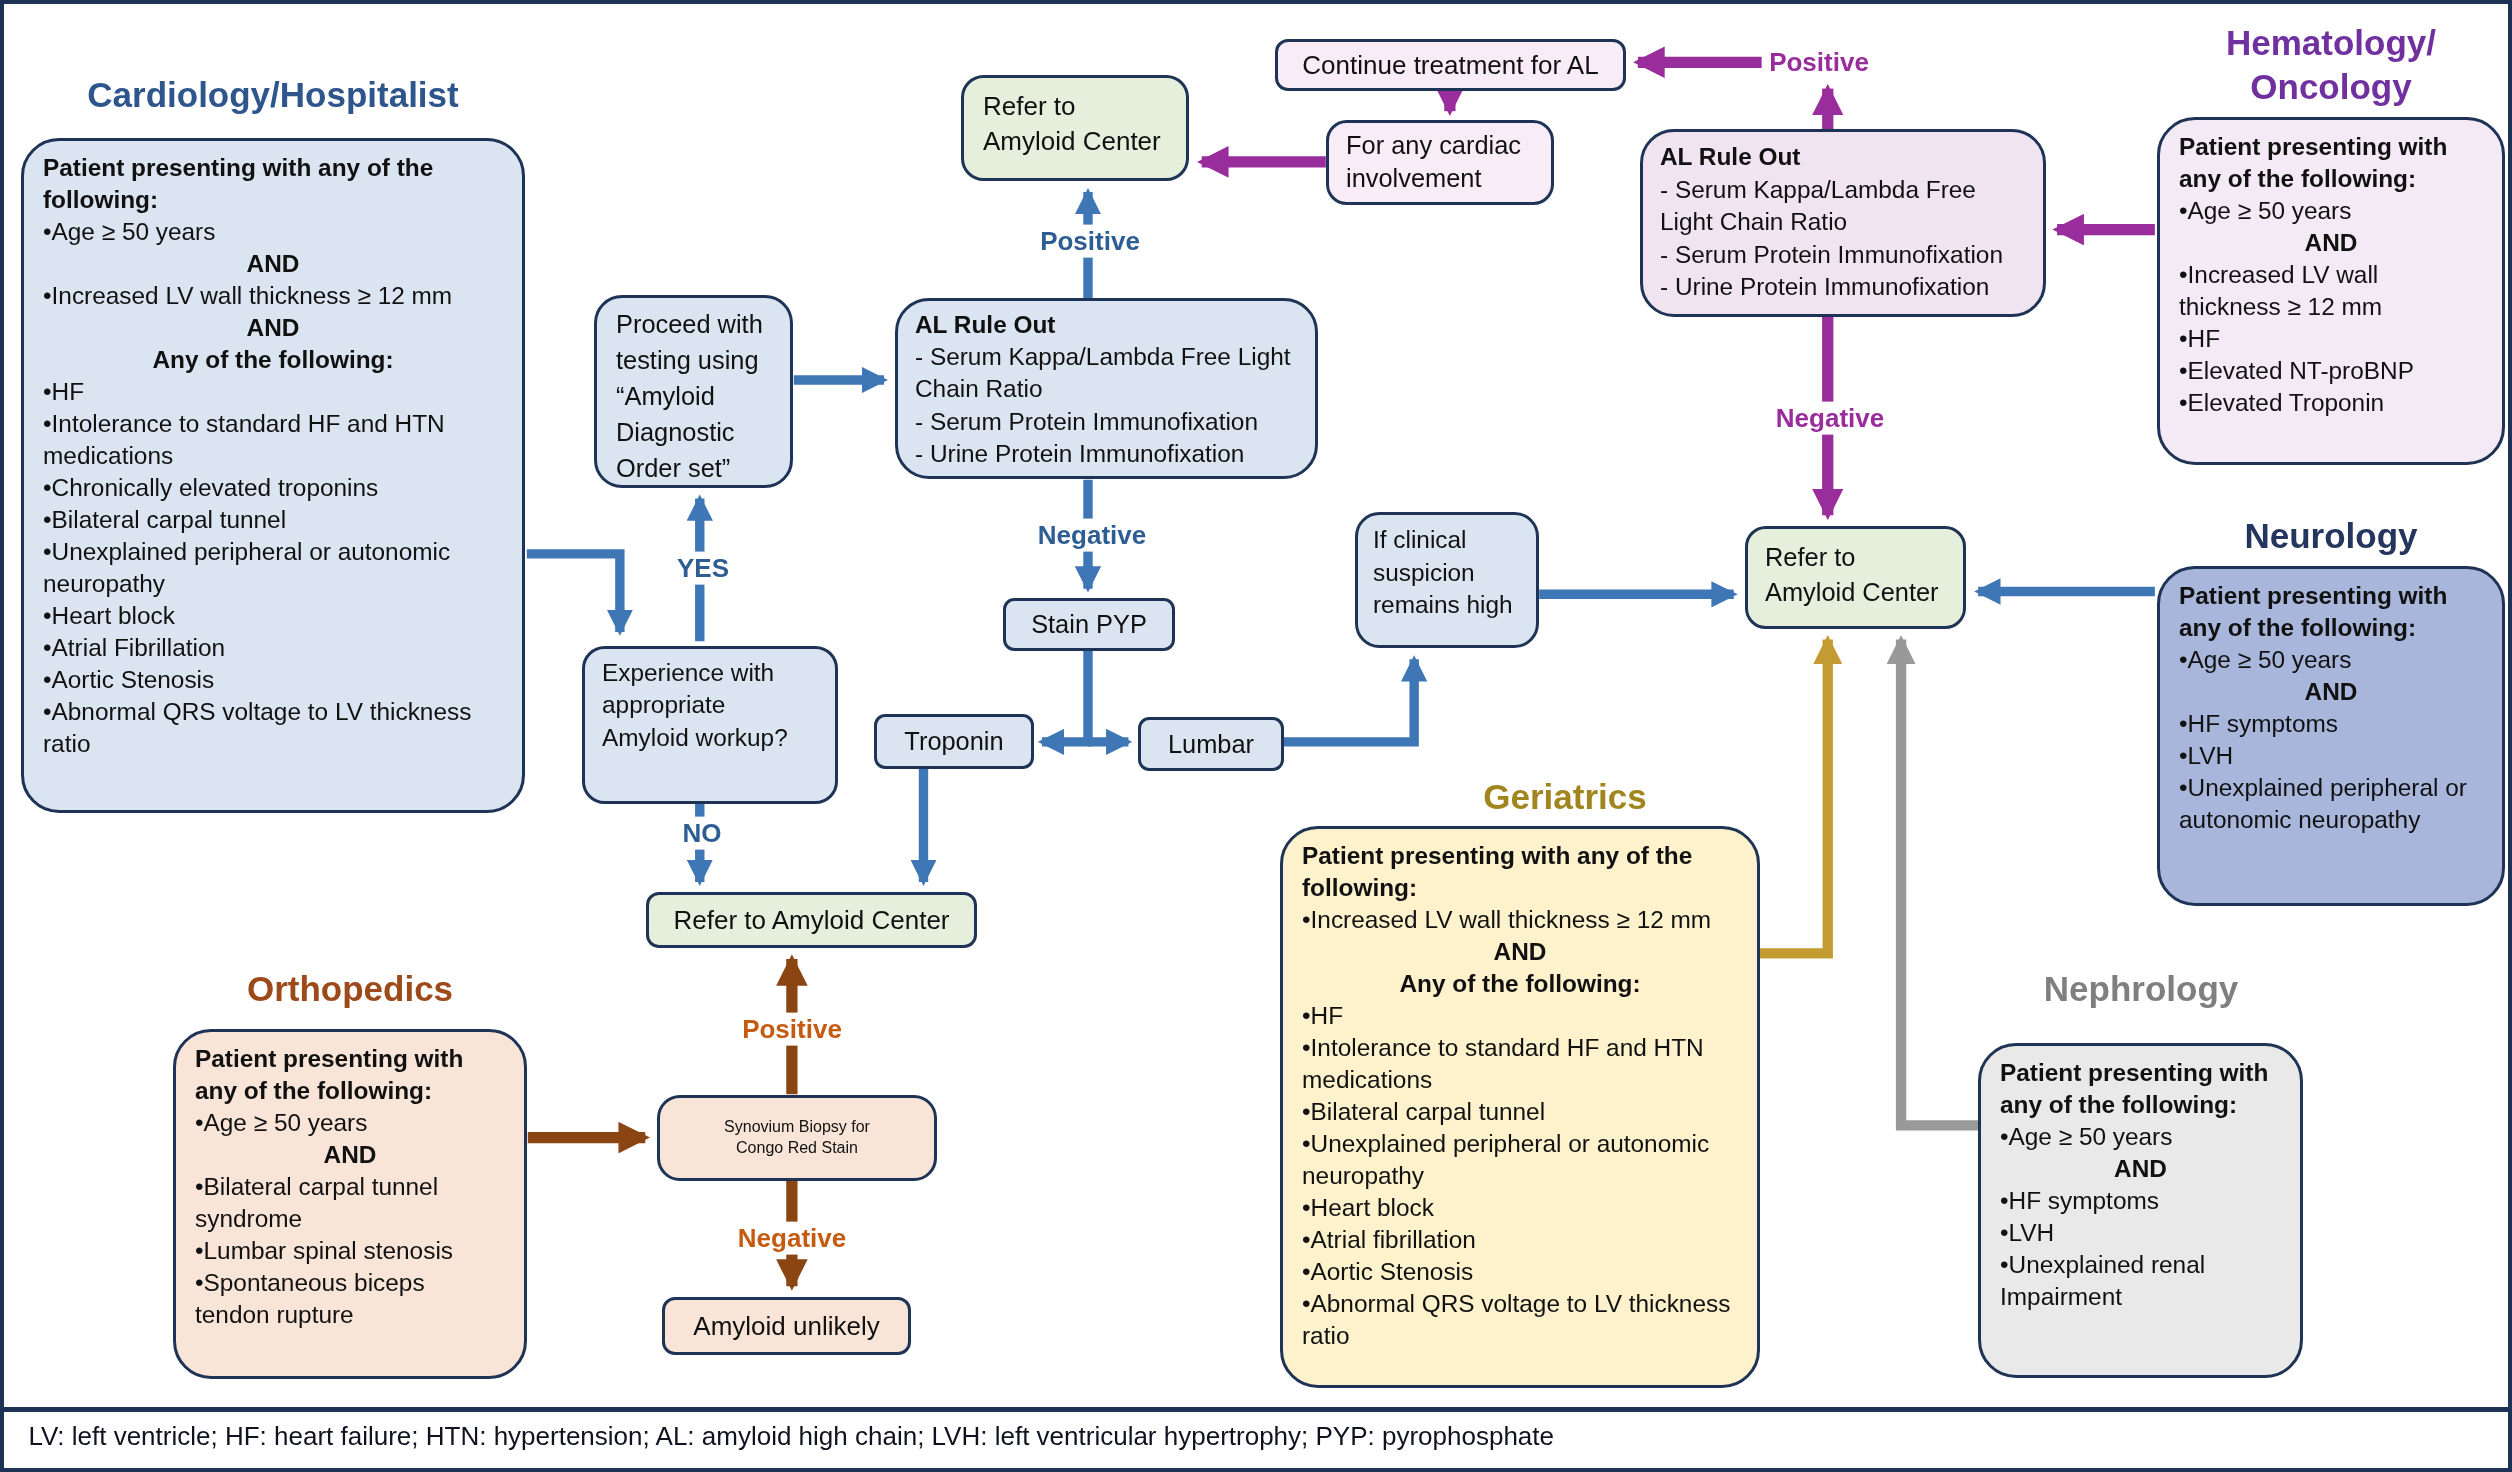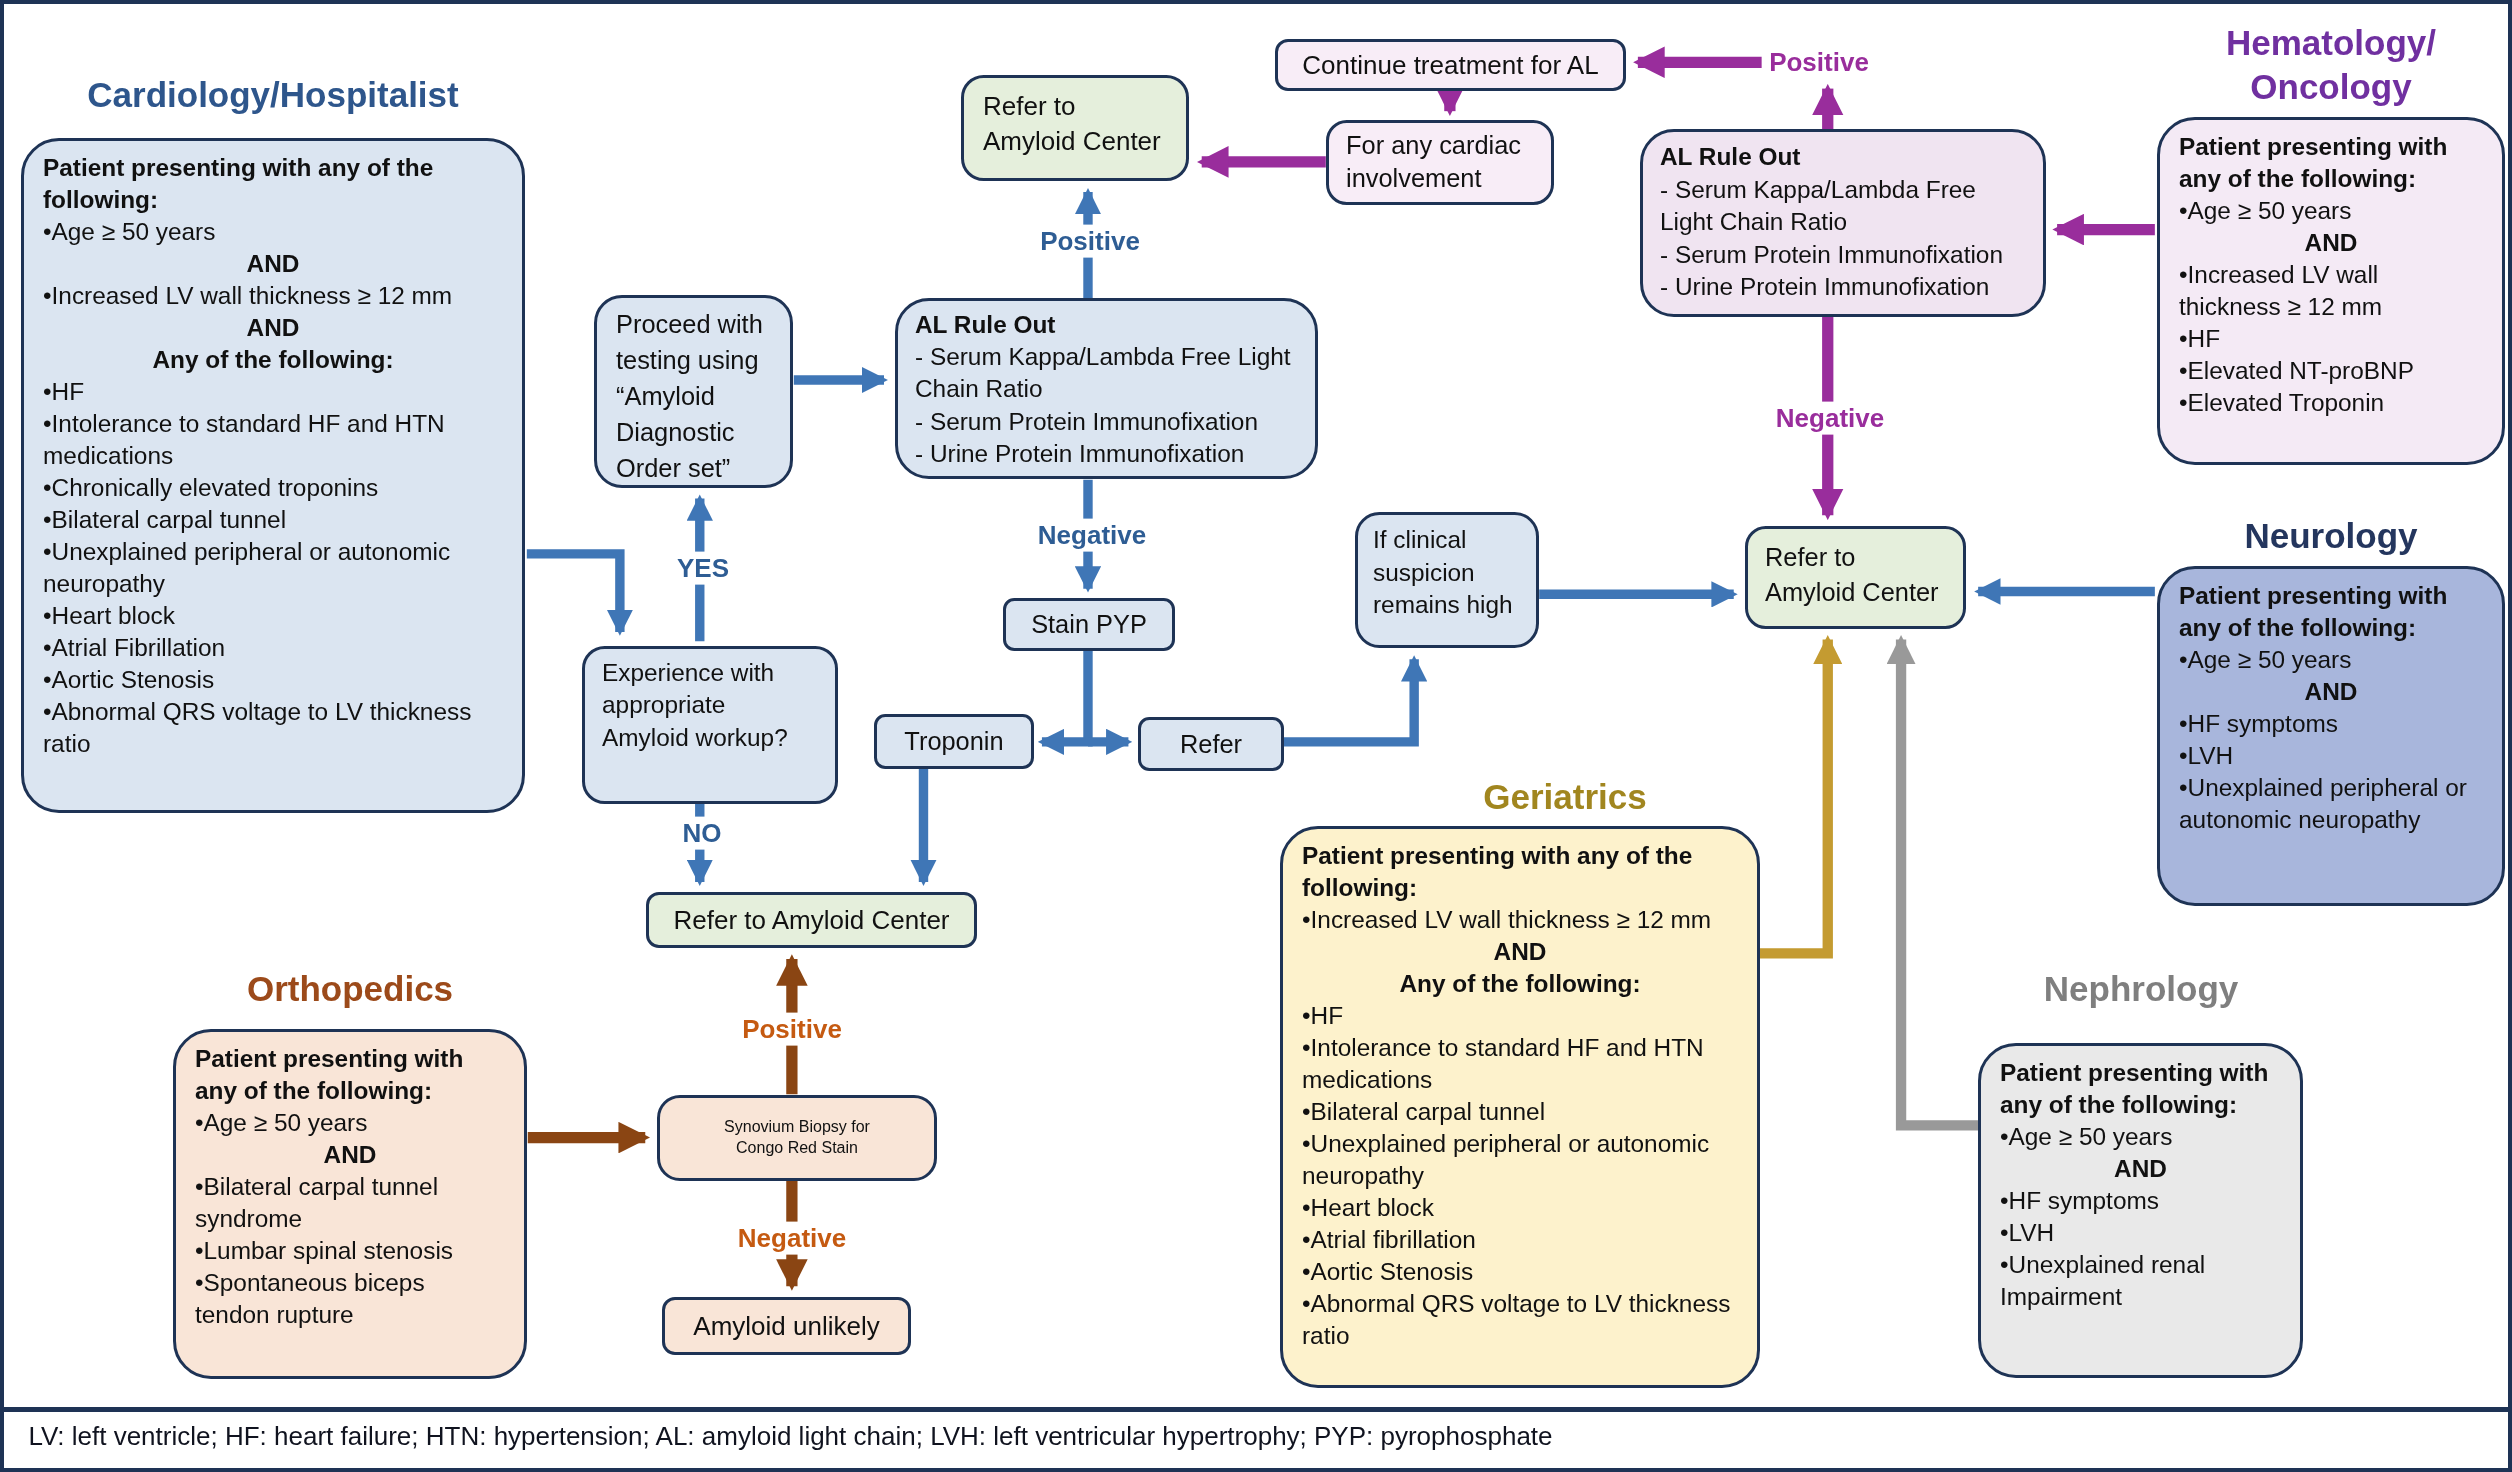--- a/index.html
+++ b/index.html
@@ -168,38 +168,38 @@
 involvement</div>
   <div class="node center" style="left:1271px;top:35px;width:351px;height:52px;background:#f8edf7;border-radius:13px;font-size:26px;">Continue treatment for AL</div>
   <div class="node" style="left:1636px;top:125px;width:406px;height:188px;background:#f0e4f1;border-radius:34px;font-size:24.4px;line-height:1.33;padding:9.4px 17px;white-space:normal;">
       <div class="ln-b">AL Rule Out</div>
       <div class="ln-p">- Serum Kappa/Lambda Free Light Chain Ratio</div>
       <div class="ln-p">- Serum Protein Immunofixation</div>
       <div class="ln-p">- Urine Protein Immunofixation</div>
     </div>
   <div class="node center" style="left:999px;top:594px;width:172px;height:53px;background:#dbe5f1;border-radius:11.3px;font-size:25.4px;">Stain PYP</div>
   <div class="node center" style="left:870px;top:710px;width:160px;height:55px;background:#dbe5f1;border-radius:11.3px;font-size:25.4px;">Troponin</div>
-  <div class="node center" style="left:1134px;top:713px;width:146px;height:54px;background:#dbe5f1;border-radius:11.3px;font-size:25.4px;">Refer</div>
+  <div class="node center" style="left:1134px;top:713px;width:146px;height:54px;background:#dbe5f1;border-radius:11.3px;font-size:25.4px;">Lumbar</div>
   <div class="node" style="left:1351px;top:508px;width:184px;height:136px;background:#dbe5f1;border-radius:24.4px;font-size:24.4px;line-height:1.33;padding:9.4px 0 0 15px;">If clinical
 suspicion
 remains high</div>
   <div class="node" style="left:1741px;top:522px;width:221px;height:103px;background:#e5efdc;border-radius:20.7px;font-size:25.4px;line-height:1.35;padding:11.3px 0 0 17px;">Refer to
 Amyloid Center</div>
   <div class="node center" style="left:642px;top:888px;width:331px;height:56px;background:#e5efdc;border-radius:13px;font-size:26px;">Refer to Amyloid Center</div>
   <div class="node center" style="left:653px;top:1091px;width:280px;height:86px;background:#f9e5d7;border-radius:23px;font-size:16px;line-height:1.3;">Synovium Biopsy for
 Congo Red Stain</div>
   <div class="node center" style="left:658px;top:1293px;width:249px;height:58px;background:#f9e5d7;border-radius:13px;font-size:26px;">Amyloid unlikely</div>
 
   <div class="lbl c-blue" style="left:699px;top:564px;">YES</div>
   <div class="lbl c-blue" style="left:698px;top:829px;">NO</div>
   <div class="lbl c-blue" style="left:1086px;top:237px;">Positive</div>
   <div class="lbl c-blue" style="left:1088px;top:531px;">Negative</div>
   <div class="lbl c-purple" style="left:1815px;top:58px;">Positive</div>
   <div class="lbl c-purple" style="left:1826px;top:414px;">Negative</div>
   <div class="lbl c-orange" style="left:788px;top:1025px;">Positive</div>
   <div class="lbl c-orange" style="left:788px;top:1234px;">Negative</div>
 
   <div class="footer">
-    <div class="legend">LV: left ventricle; HF: heart failure; HTN: hypertension; AL: amyloid light chain; LVH: left ventricular hypertrophy; PYP: pyrophosphate</div>
+    <div class="legend">LV: left ventricle; HF: heart failure; HTN: hypertension; AL: amyloid high chain; LVH: left ventricular hypertrophy; PYP: pyrophosphate</div>
   </div>
 
 </div>
 
 
 </body></html>

